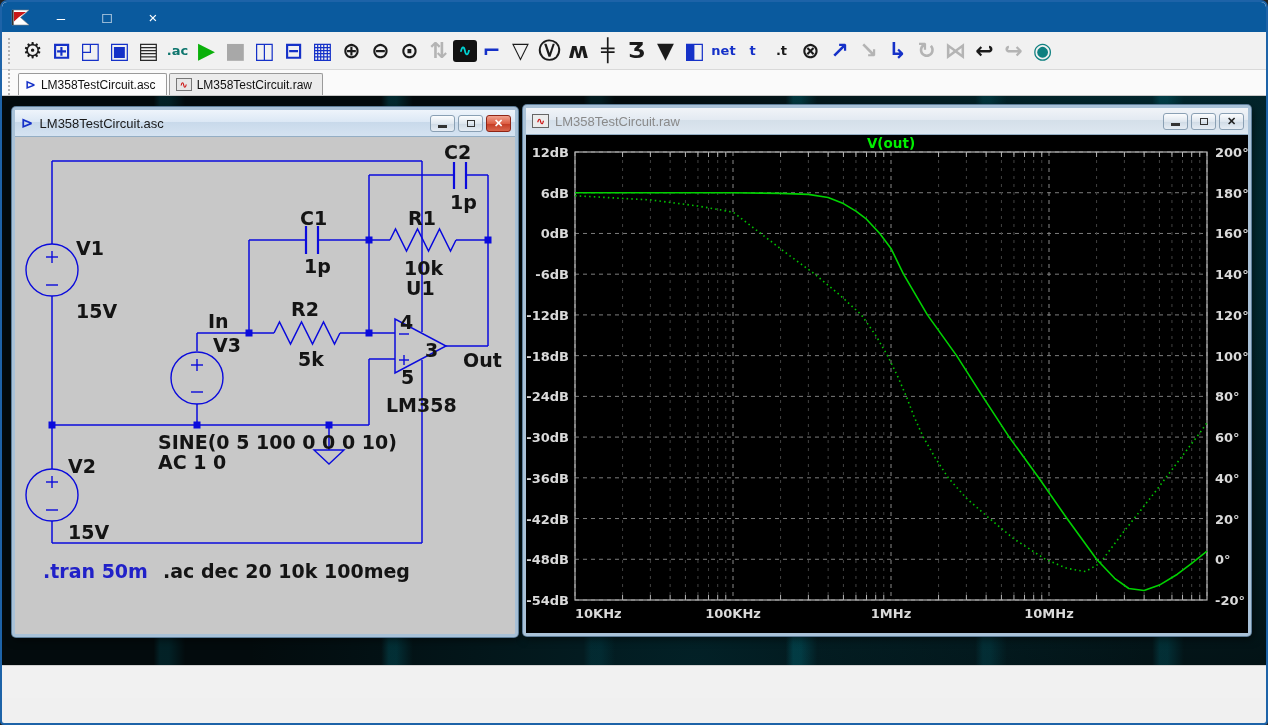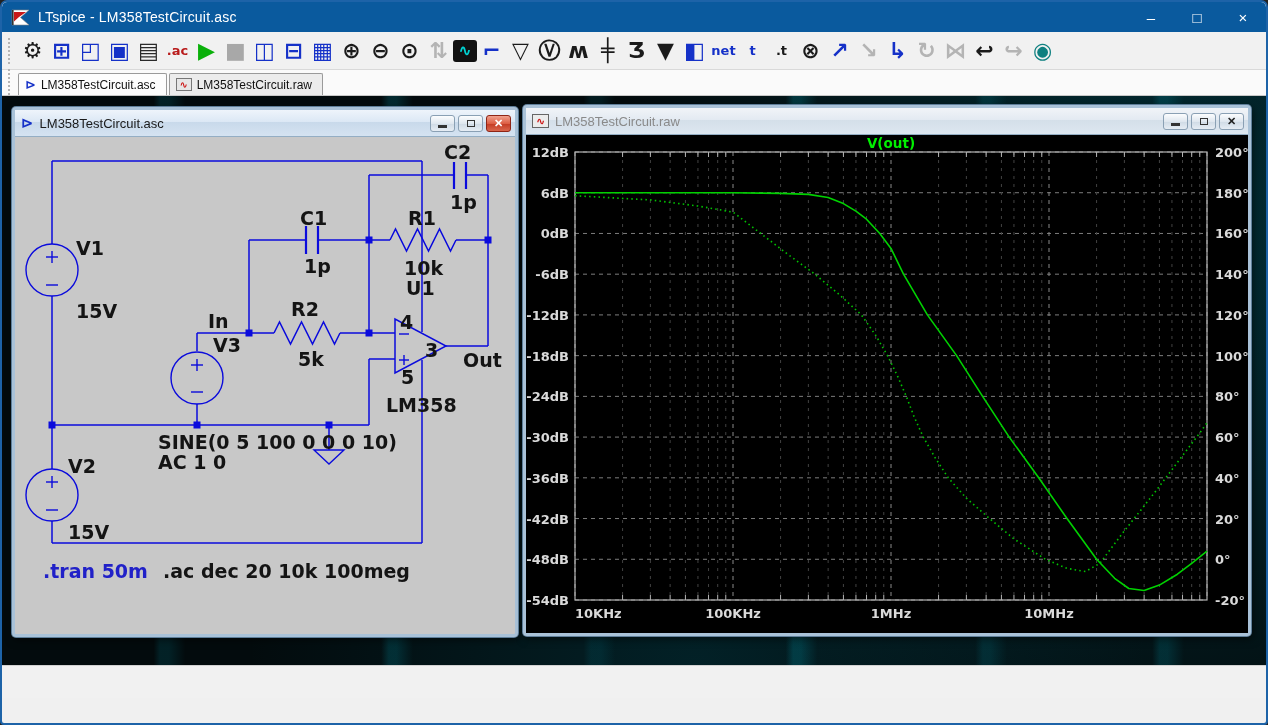--- a/index.html
+++ b/index.html
@@ -69,35 +69,34 @@
 <div id="app">
 
   <div id="titlebar">
     <span id="app-logo">
       <svg width="19" height="17" viewBox="0 0 19 17">
         <polygon points="1,16 1,1 18,1 9.5,8.5 18,16" fill="#ffffff" stroke="#888" stroke-width="0.6"></polygon>
         <polygon points="3,3 15,3 8,8 3,12.5" fill="#c81818"></polygon>
         <rect x="1" y="1" width="1.6" height="15" fill="#333"></rect>
       </svg>
     </span>
-    <span id="app-title">LTspice - LM358TestCircuit.asc</span>
     <span class="winctl">–</span>
     <span class="winctl">□</span>
     <span class="winctl">×</span>
   </div>
 
 
   <div id="toolbar">
       <span class="grip"></span>
       <span class="tb-icon" style="color: rgb(27, 27, 27);">⚙</span>
       <span class="tb-icon" style="color: rgb(21, 49, 200);">⊞</span>
       <span class="tb-icon" style="color: rgb(21, 49, 200);">◰</span>
       <span class="tb-icon" style="color: rgb(21, 49, 200);">▣</span>
       <span class="tb-icon" style="color: rgb(42, 42, 42);">▤</span>
-      <span class="tb-icon txt" style="color: #b91c1c;">.ac</span>
+      <span class="tb-icon txt" style="color: #0f766e;">.ac</span>
       <span class="tb-icon" style="color: rgb(10, 176, 10);">▶</span>
       <span class="tb-icon" style="color: rgb(168, 168, 168);">■</span>
       <span class="tb-icon" style="color: rgb(21, 49, 200);">◫</span>
       <span class="tb-icon" style="color: rgb(21, 49, 200);">⊟</span>
       <span class="tb-icon" style="color: rgb(21, 49, 200);">▦</span>
       <span class="tb-icon" style="color: rgb(27, 27, 27);">⊕</span>
       <span class="tb-icon" style="color: rgb(27, 27, 27);">⊖</span>
       <span class="tb-icon" style="color: rgb(27, 27, 27);">⊙</span>
       <span class="tb-icon" style="color: rgb(180, 180, 180);">⇅</span>
       <span class="tb-icon chip" style="color: rgb(0, 210, 210);">∿</span>

